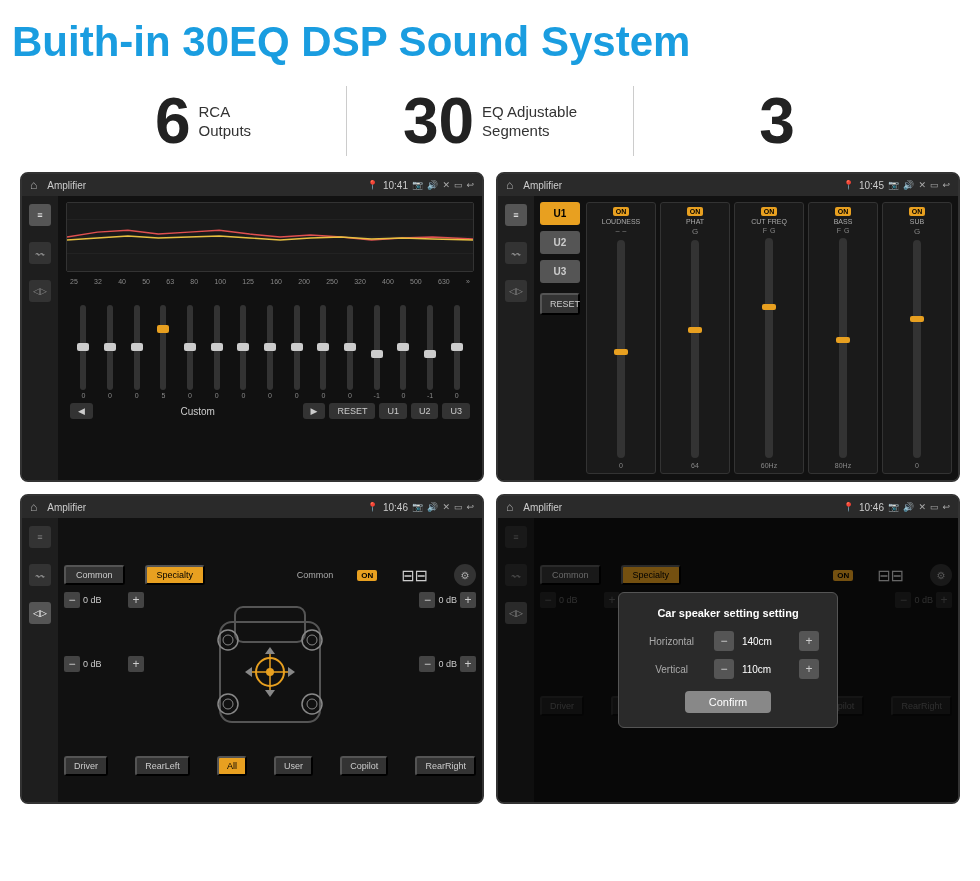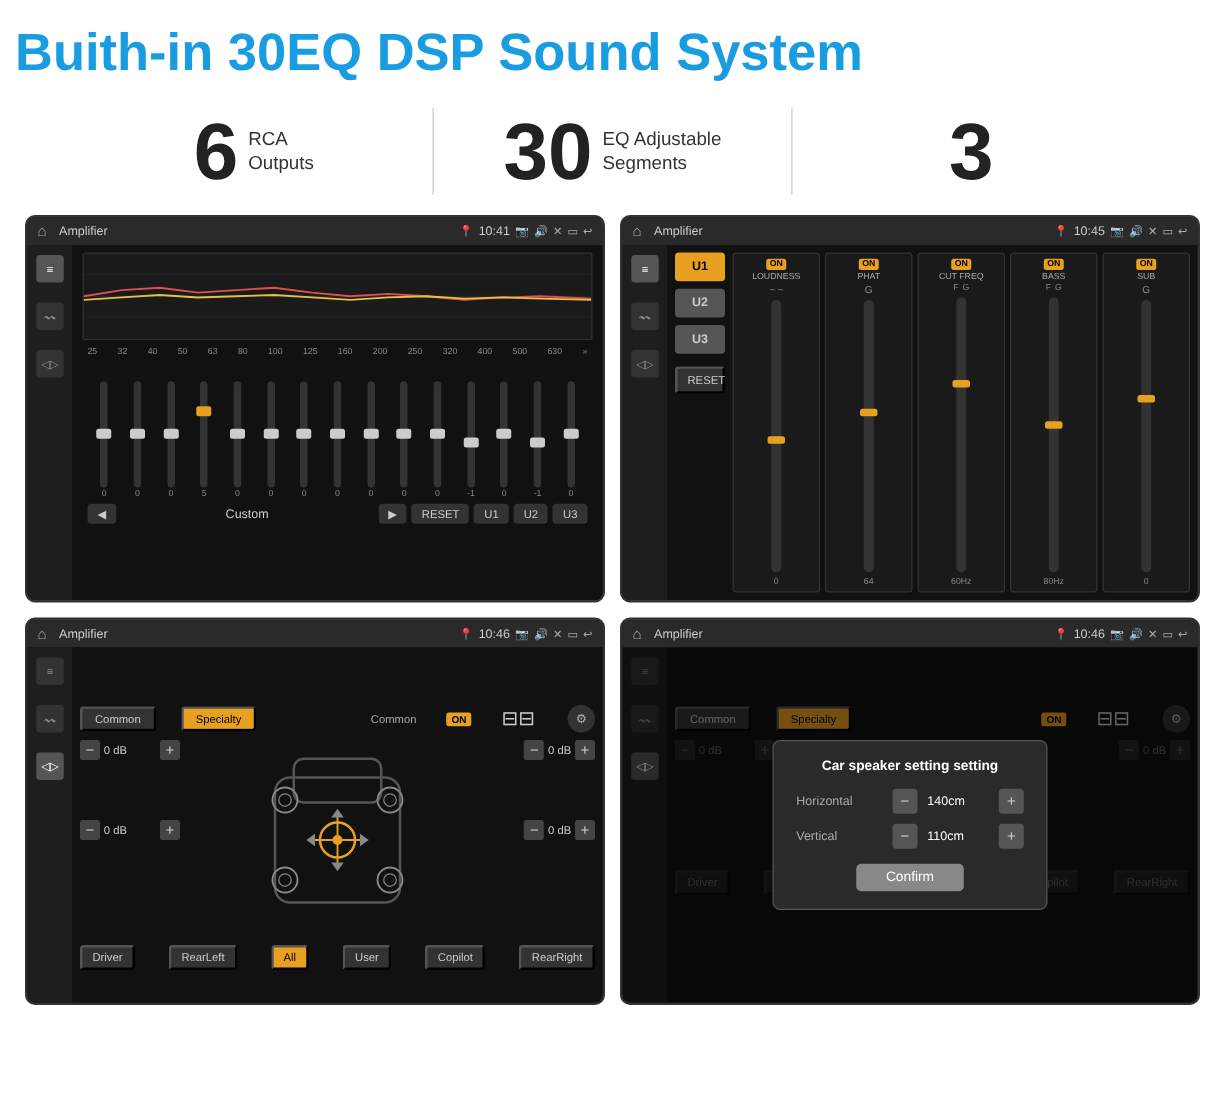--- a/index.html
+++ b/index.html
@@ -414,21 +414,21 @@
       display: flex;
       align-items: center;
       justify-content: center;
       gap: 8px;
       margin-bottom: 8px;
     }
     .dialog-label {
       font-size: 10px;
       color: #aaa;
       width: 70px;
-      text-align: left;
+      text-align: center;
     }
     .dialog-ctrl-btn {
       width: 20px;
       height: 20px;
       background: #555;
       color: #ccc;
       border-radius: 3px;
       display: flex;
       align-items: center;
       justify-content: center;

